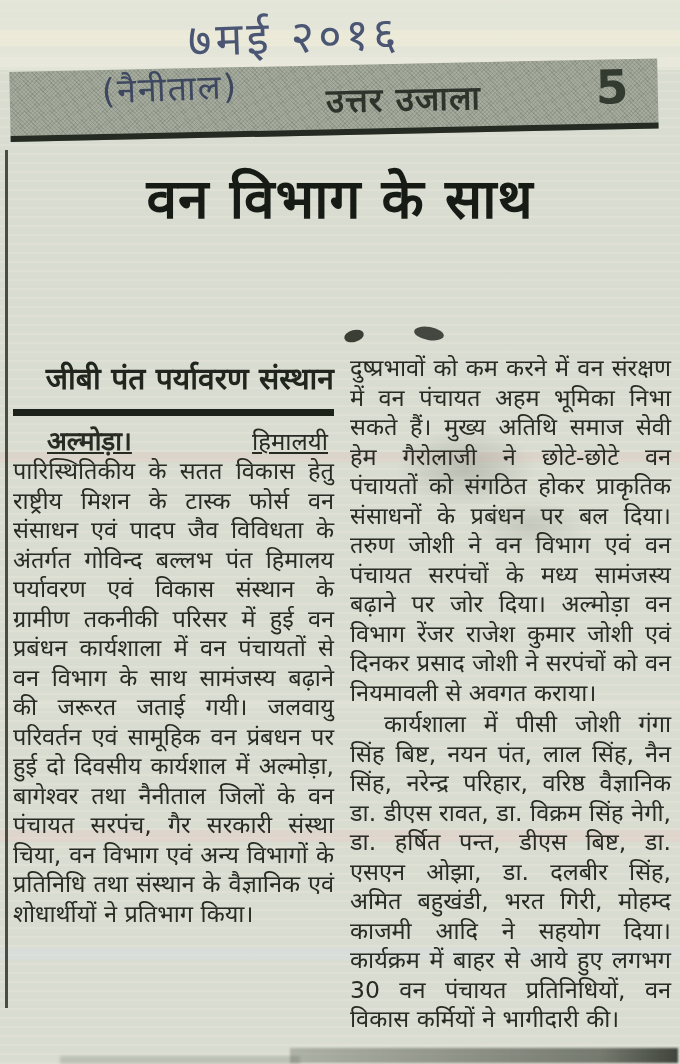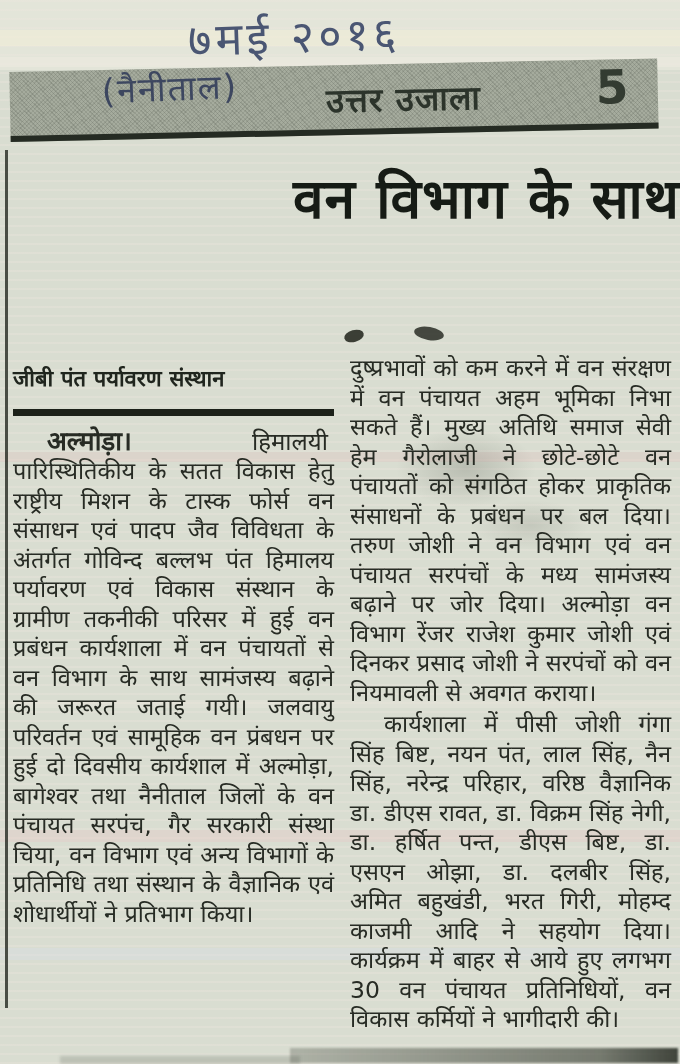--- a/index.html
+++ b/index.html
@@ -48,39 +48,39 @@
     position:absolute;left:316px;top:12px;
     font-size:33px;font-weight:700;color:#2c342b;
     letter-spacing:1px;white-space:nowrap;
   }
   .page-number{
     position:absolute;left:586px;top:0px;
     font-size:47px;font-weight:700;color:#333b31;
   }
   .headline{
     position:absolute;left:0;top:152px;width:680px;margin:0;
-    text-align:right;font-size:55px;line-height:94px;
+    text-align:center;font-size:55px;line-height:94px;
     font-weight:700;color:#161b15;letter-spacing:1px;
   }
   .headline span{display:block;white-space:nowrap;}
 
   .columns{
     position:absolute;left:13px;top:352px;width:658px;
     display:flex;gap:16px;align-items:flex-start;
   }
   .col{width:321px;}
   .subhead{
-    margin:6px 0 0 0;font-size:22px;line-height:41px;
-    font-weight:700;color:#20251e;text-align:left;
+    margin:6px 0 0 0;font-size:30px;line-height:41px;
+    font-weight:700;color:#20251e;text-align:right;
   }
   .subhead span{display:block;white-space:nowrap;}
   .rule{height:7px;background:#1c2119;margin:10px 0 8px 0;}
   .first-line{
     display:flex;justify-content:space-between;align-items:baseline;
-    font-size:24px;line-height:30px;padding:2px 6px 0 34px;
+    font-size:24px;line-height:30px;padding:2px 6px 0 34px;text-decoration:underline;
   }
   .dateline{font-weight:700;font-size:26px;}
   .para{
     margin:0;font-size:23.5px;line-height:29.5px;
     text-align:justify;color:#272b24;
   }
   .para.indent{text-indent:34px;}
   .col.right .para{margin-top:2px;}
 
   

